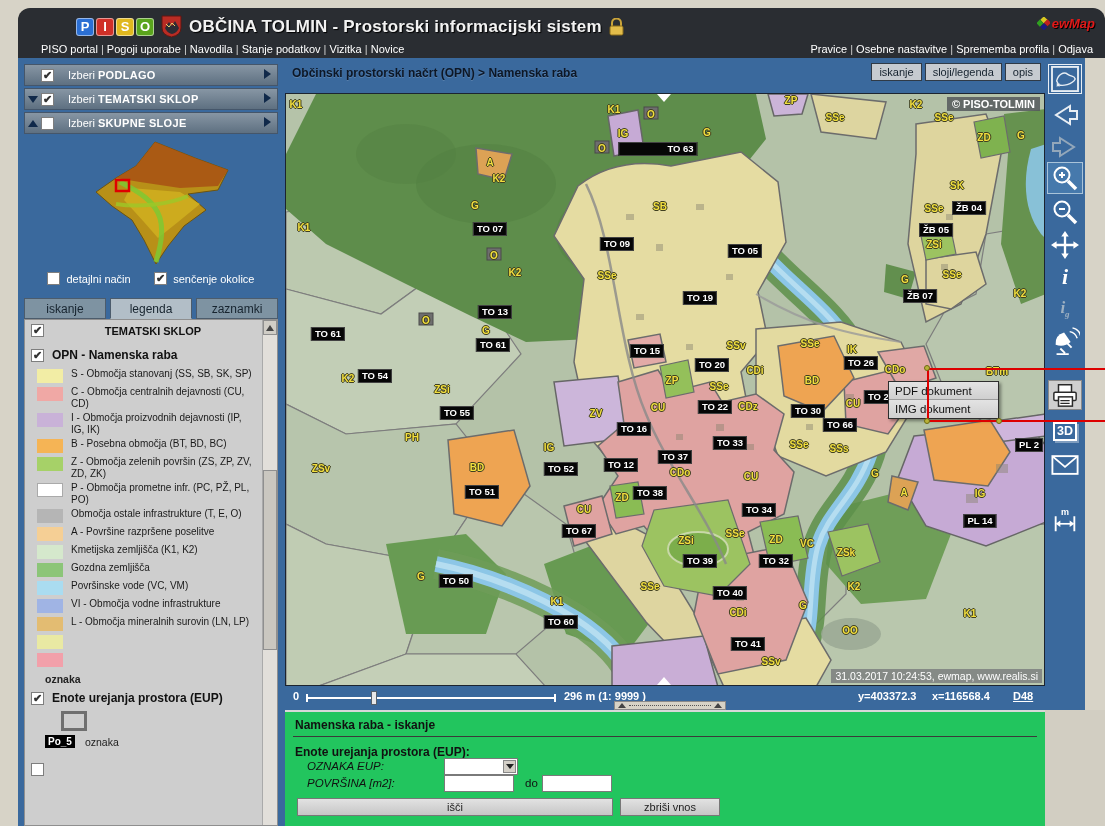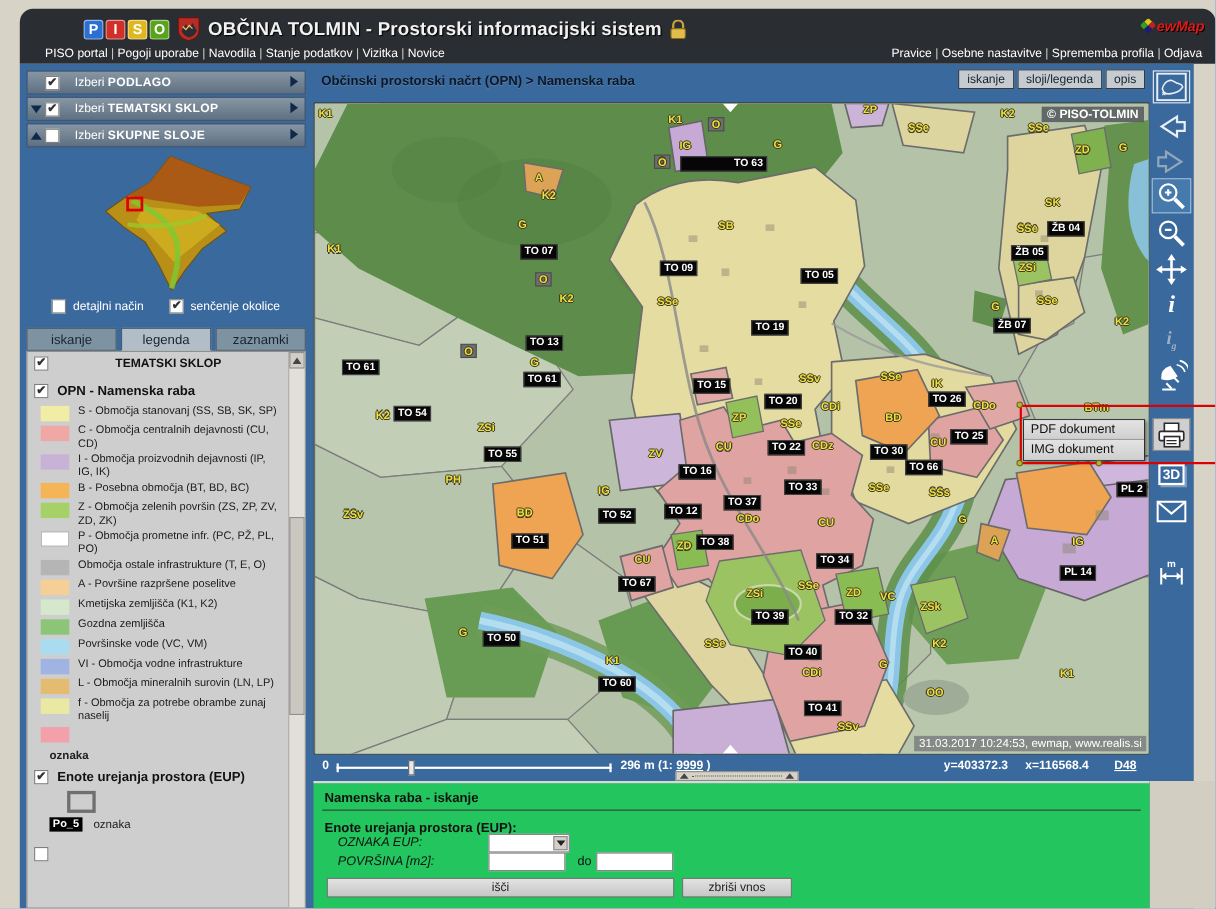--- a/index.html
+++ b/index.html
@@ -85,21 +85,21 @@
           font-weight:bold;line-height:12px;padding:0 3px;white-space:nowrap;border:1px solid #424242;}
   .copyright{position:absolute;right:4px;top:3px;background:rgba(84,88,92,.85);color:#fff;
              font-size:11px;font-weight:bold;padding:1px 5px;}
   .stamp{position:absolute;right:2px;bottom:2px;background:rgba(120,122,124,.8);color:#fff;
          font-size:10.5px;padding:1px 4px;}
   .edge-marker{position:absolute;width:0;height:0;border-left:7px solid transparent;border-right:7px solid transparent;}
   .edge-marker.top{left:371px;top:0;border-top:8px solid #fff;}
   .edge-marker.bot{left:371px;bottom:0;border-bottom:8px solid #fff;}
 
   
-  .popup{position:absolute;left:930px;top:381px;width:111px;background:#d8d8d8;border:1px solid #2e2e2e;
+  .popup{position:absolute;left:888px;top:381px;width:111px;background:#d8d8d8;border:1px solid #2e2e2e;
          box-shadow:2px 2px 3px rgba(0,0,0,.4);z-index:40;}
   .popup-item{height:18px;line-height:18px;font-size:11.5px;color:#111;padding-left:6px;cursor:pointer;
               border-bottom:1px solid #9d9d9d;background:linear-gradient(#e3e3e3,#cfcfcf);}
   .popup-item:last-child{border-bottom:none;}
 
   
   .anno{position:absolute;left:927px;top:368px;width:178px;height:54px;border:2px solid #dd0000;
         border-right:none;z-index:60;pointer-events:none;}
   .anno-dot{position:absolute;width:6px;height:6px;border-radius:50%;background:#b9b23a;border:1px solid #6d6a12;z-index:61;pointer-events:none;}
 
@@ -293,21 +293,20 @@
         <div class="leg-item">
           <span class="leg-sw" style="background: rgb(160, 180, 228);"></span>
           <span class="leg-tx">VI - Območja vodne infrastrukture</span>
         </div>
         <div class="leg-item">
           <span class="leg-sw" style="background: rgb(227, 188, 114);"></span>
           <span class="leg-tx">L - Območja mineralnih surovin (LN, LP)</span>
         </div>
         <div class="leg-item">
           <span class="leg-sw" style="background: rgb(233, 233, 163);"></span>
-          <span class="leg-tx">f - Območja za potrebe obrambe zunaj naselij</span>
         </div>
         <div class="leg-item">
           <span class="leg-sw" style="background: rgb(242, 160, 170);"></span>
         </div>
         <div class="leg-oznaka">oznaka</div>
         <div class="leg-group">
           <span class="cb">✔</span>
           <span>Enote urejanja prostora (EUP)</span>
         </div>
         <div class="eup-sw"></div>
@@ -481,21 +480,21 @@
         <span class="mlab-z" style="left: 526px; top: 286px;">BD</span>
         <span class="mlab-z" style="left: 386px; top: 286px;">ZP</span>
         <span class="mlab-z" style="left: 433px; top: 292px;">SSe</span>
         <span class="mlab-z" style="left: 62px; top: 284px;">K2</span>
         <span class="mlab-z" style="left: 156px; top: 295px;">ZSi</span>
         <span class="mlab-z" style="left: 372px; top: 313px;">CU</span>
         <span class="mlab-z" style="left: 462px; top: 312px;">CDz</span>
         <span class="mlab-z" style="left: 567px; top: 309px;">CU</span>
         <span class="mlab-z" style="left: 310px; top: 319px;">ZV</span>
         <span class="mlab-z" style="left: 513px; top: 350px;">SSe</span>
-        <span class="mlab-z" style="left: 553px; top: 354px; margin-left: 15px;">SSs</span>
+        <span class="mlab-z" style="left: 553px; top: 354px;">SSs</span>
         <span class="mlab-z" style="left: 126px; top: 343px;">PH</span>
         <span class="mlab-z" style="left: 263px; top: 353px;">IG</span>
         <span class="mlab-z" style="left: 394px; top: 378px;">CDo</span>
         <span class="mlab-z" style="left: 589px; top: 379px;">G</span>
         <span class="mlab-z" style="left: 191px; top: 373px;">BD</span>
         <span class="mlab-z" style="left: 35px; top: 374px;">ZSv</span>
         <span class="mlab-z" style="left: 465px; top: 382px;">CU</span>
         <span class="mlab-z" style="left: 618px; top: 398px;">A</span>
         <span class="mlab-z" style="left: 336px; top: 403px;">ZD</span>
         <span class="mlab-z" style="left: 711px; top: 277px;">BTm</span>

